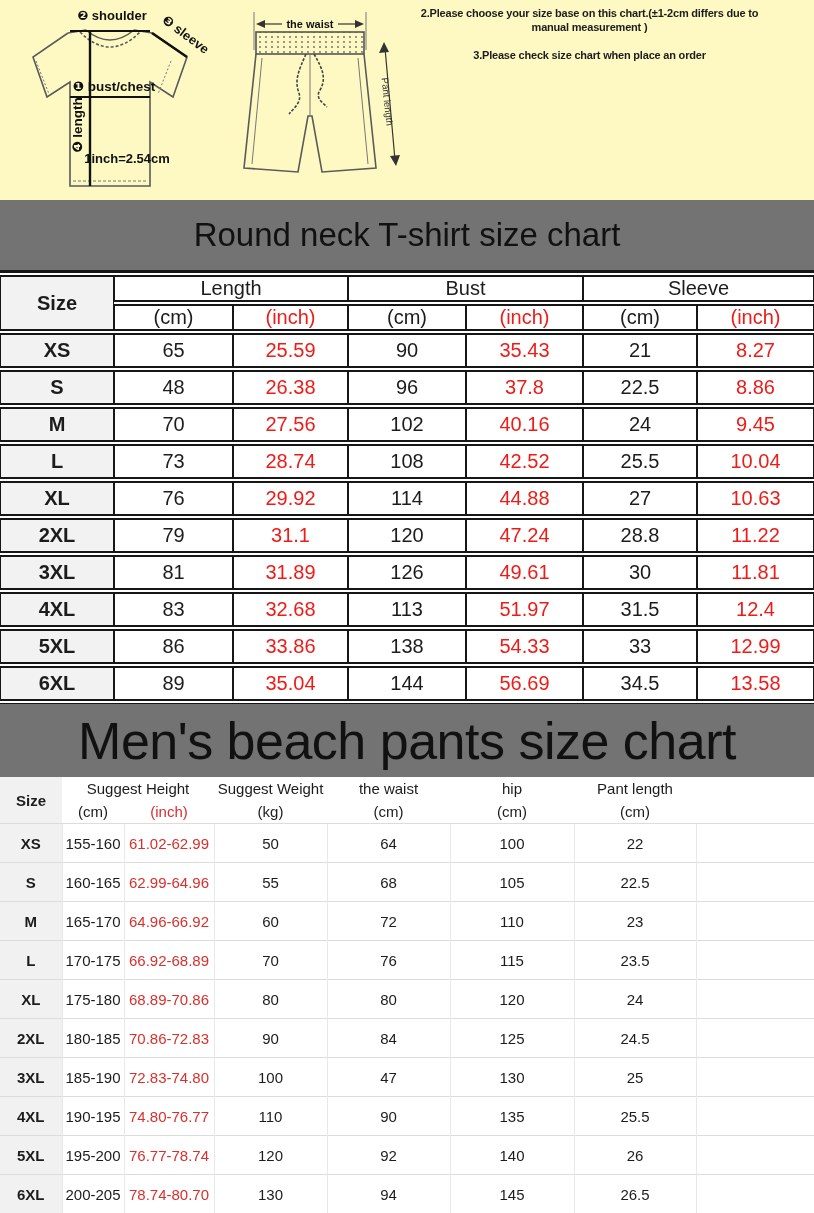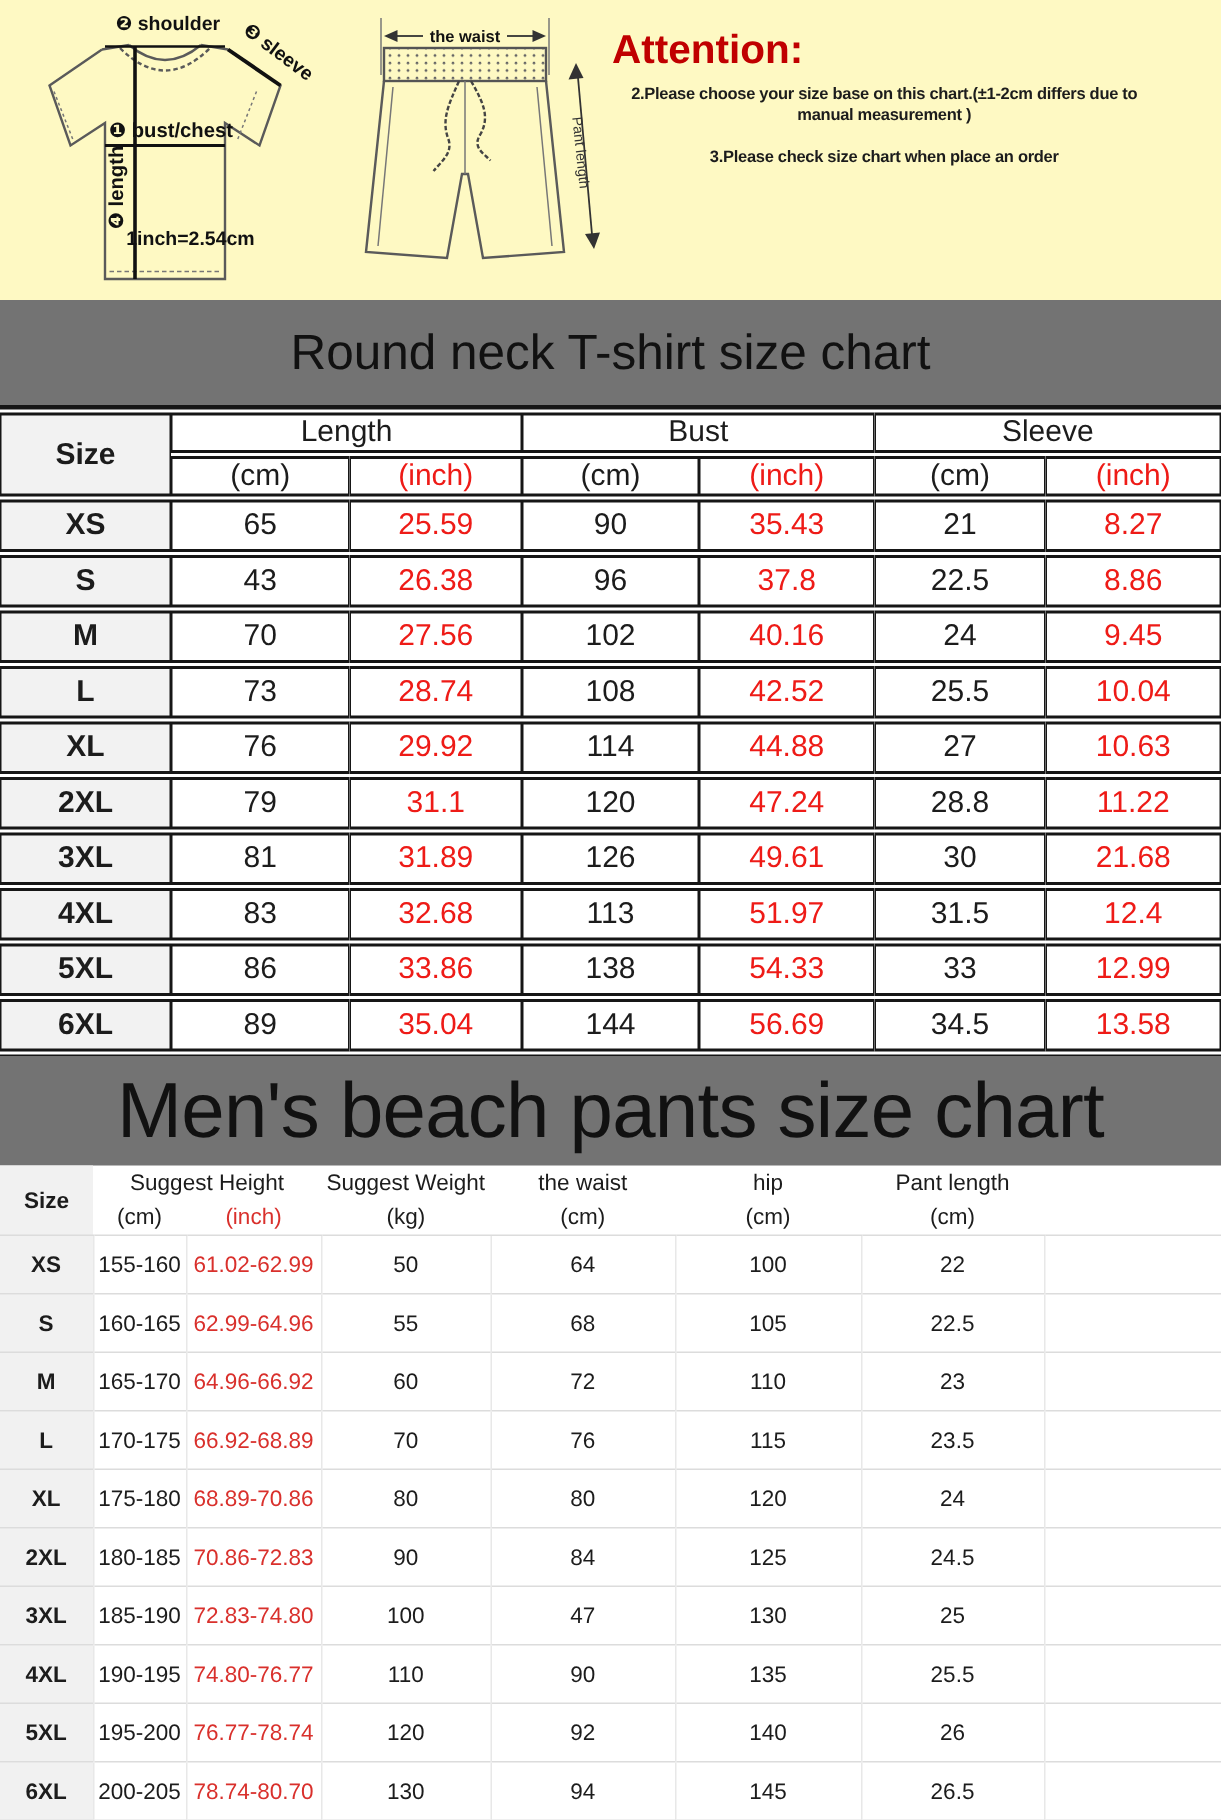--- a/index.html
+++ b/index.html
@@ -108,21 +108,20 @@
       <path d="M96,54 C89,70 84,80 89,93 C92,102 84,108 79,114" stroke="#444" stroke-width="1.6" fill="none" stroke-dasharray="3,1.5"></path>
       <path d="M104,54 C112,68 117,78 110,90 C105,98 112,102 117,107" stroke="#444" stroke-width="1.6" fill="none" stroke-dasharray="3,1.5"></path>
 
       <line x1="175" y1="48" x2="185" y2="160" stroke="#333" stroke-width="1.2"></line>
       <polygon points="174,42 169,53 179,52" fill="#333"></polygon>
       <polygon points="186,166 180,156 190,155" fill="#333"></polygon>
       <text font-size="9.5" fill="#333" text-anchor="middle" transform="translate(174 102) rotate(84)">Pant length</text>
     </svg>
 
     <div class="attention">
-      <h2 style="color:#c00000;">Attention:</h2>
       <p>2.Please choose your size base on this chart.(±1-2cm differs due to manual measurement )</p>
       <p>3.Please check size chart when place an order</p>
     </div>
   </div>
 
   <div class="band t-shirt">
     <span>Round neck T-shirt size chart</span>
   </div>
 
   <table class="t1">
@@ -156,21 +155,21 @@
           <td class="size-col">XS</td>
           <td>65</td>
           <td class="red">25.59</td>
           <td>90</td>
           <td class="red">35.43</td>
           <td>21</td>
           <td class="red">8.27</td>
         </tr>
         <tr>
           <td class="size-col">S</td>
-          <td>43</td>
+          <td>48</td>
           <td class="red">26.38</td>
           <td>96</td>
           <td class="red">37.8</td>
           <td>22.5</td>
           <td class="red">8.86</td>
         </tr>
         <tr>
           <td class="size-col">M</td>
           <td>70</td>
           <td class="red">27.56</td>
@@ -206,21 +205,21 @@
           <td>28.8</td>
           <td class="red">11.22</td>
         </tr>
         <tr>
           <td class="size-col">3XL</td>
           <td>81</td>
           <td class="red">31.89</td>
           <td>126</td>
           <td class="red">49.61</td>
           <td>30</td>
-          <td class="red">21.68</td>
+          <td class="red">11.81</td>
         </tr>
         <tr>
           <td class="size-col">4XL</td>
           <td>83</td>
           <td class="red">32.68</td>
           <td>113</td>
           <td class="red">51.97</td>
           <td>31.5</td>
           <td class="red">12.4</td>
         </tr>

